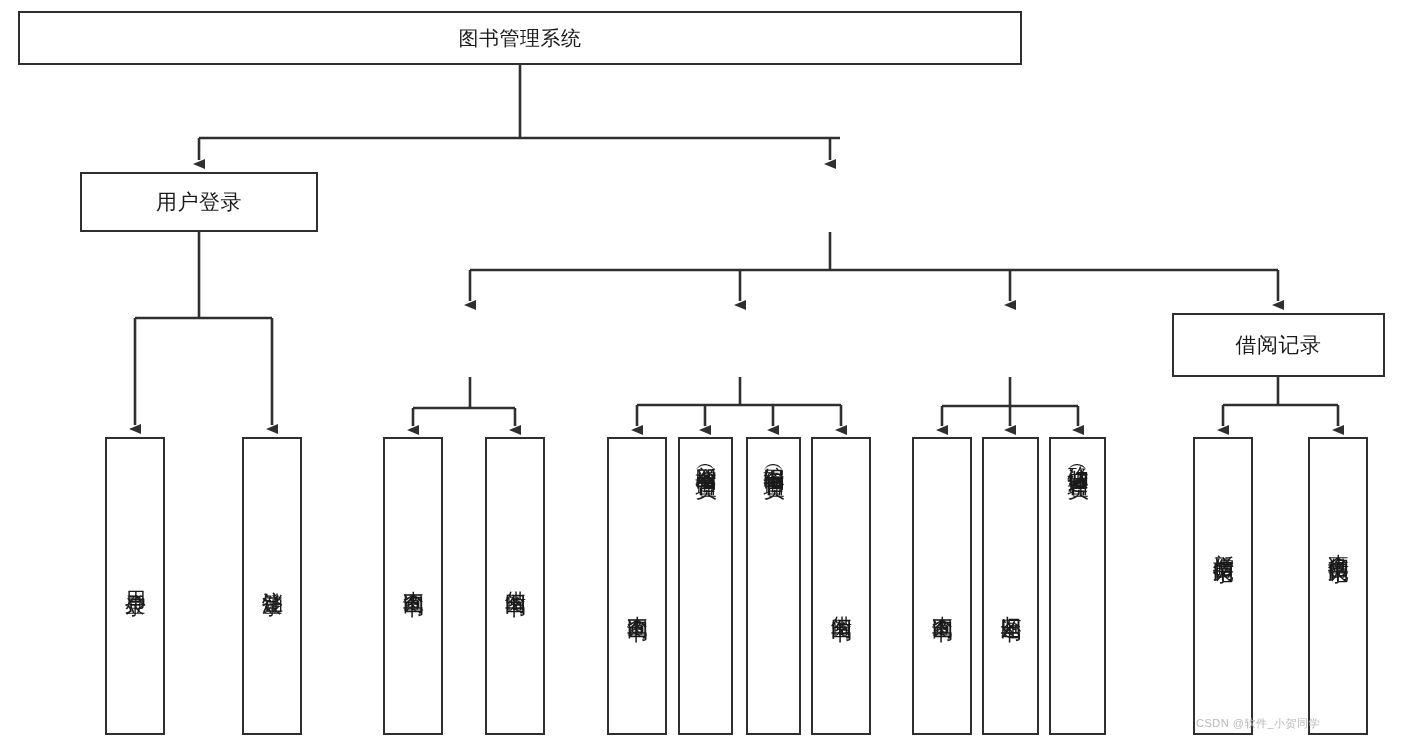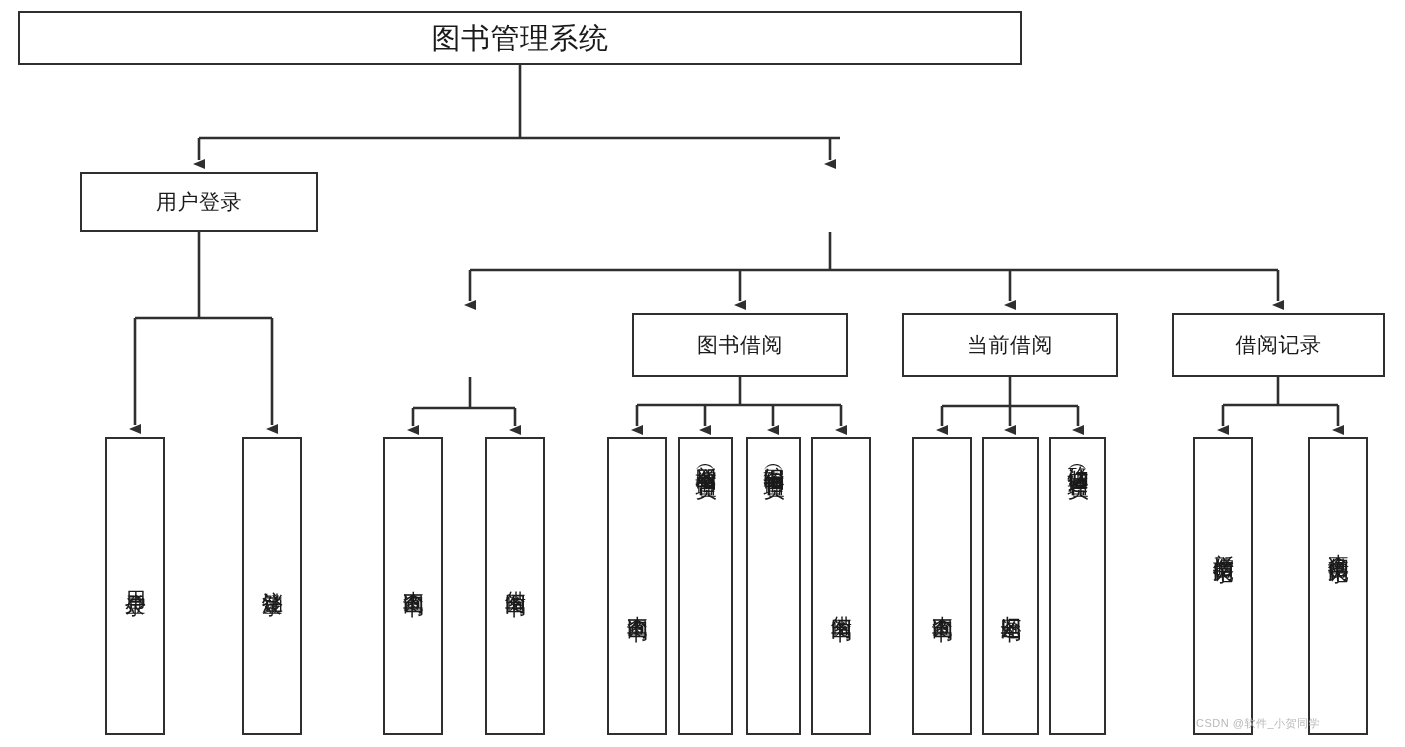--- a/index.html
+++ b/index.html
@@ -42,21 +42,21 @@
     text-align: center;
     white-space: nowrap;
     letter-spacing: 0.5px;
   }
   
   .node.horiz .label {
     font-size: 21px;
     line-height: 1.2;
   }
   .node.root .label {
-    font-size: 29px;
+    font-size: 20px;
   }
   
   .node.vert {
     align-items: flex-start;
     justify-content: center;
     padding-top: 10px;
   }
   .node.vert .label {
     writing-mode: vertical-rl;
     text-orientation: upright;
@@ -144,27 +144,21 @@
   <div class="node horiz root" style="left:18px; top:11px; width:1004px; height:54px;">
     <span class="label">图书管理系统</span>
   </div>
 
   <div class="node horiz" style="left:80px; top:172px; width:238px; height:60px;">
     <span class="label">用户登录</span>
   </div>
 
 
 
-  <div class="node horiz" style="left:632px; top:313px; width:216px; height:64px;">
-    <span class="label">图书借阅</span>
-  </div>
-
-  <div class="node horiz" style="left:902px; top:313px; width:216px; height:64px;">
-    <span class="label">当前借阅</span>
-  </div>
+
 
   <div class="node horiz" style="left:1172px; top:313px; width:213px; height:64px;">
     <span class="label">借阅记录</span>
   </div>
 
   <div class="node vert mid3" style="left:105px; top:437px; width:60px; height:298px;">
     <span class="label">用户登录</span>
   </div>
 
   <div class="node vert mid3" style="left:242px; top:437px; width:60px; height:298px;">

